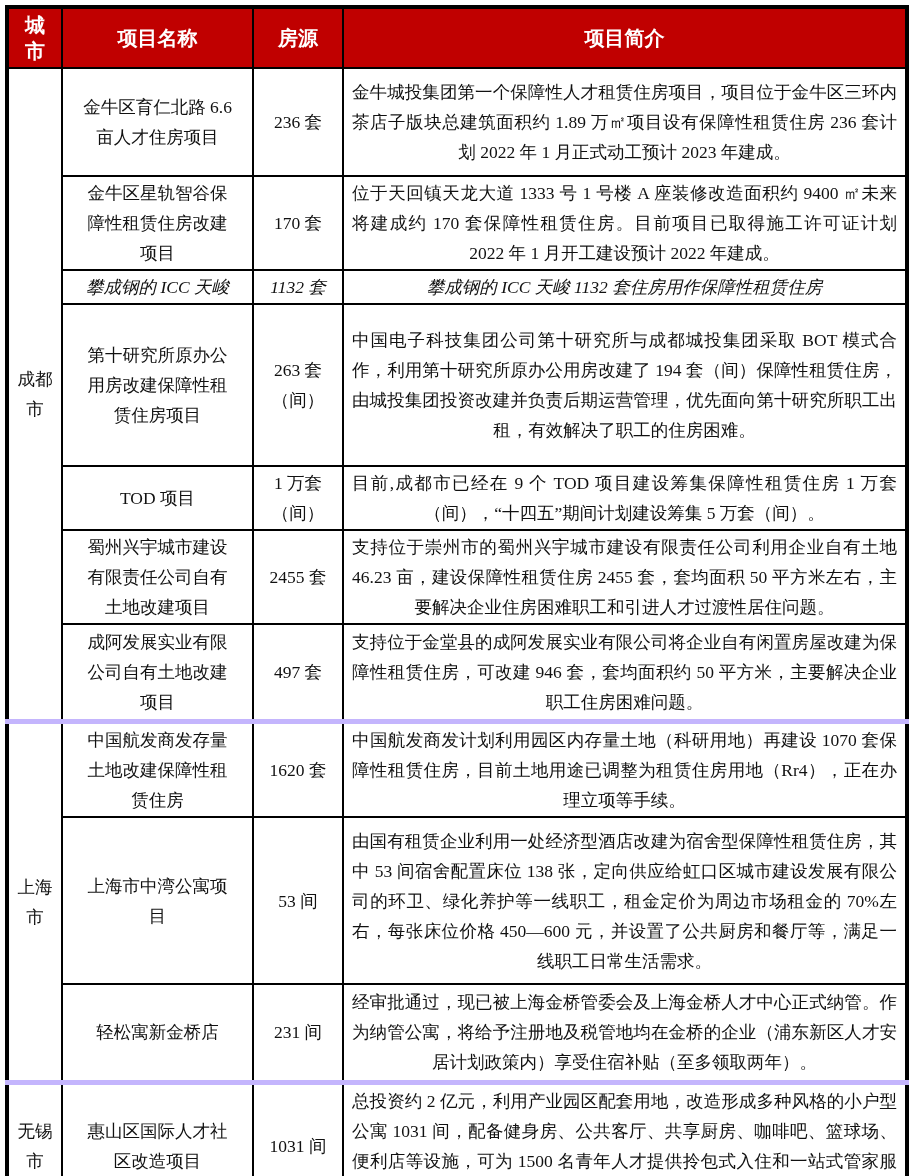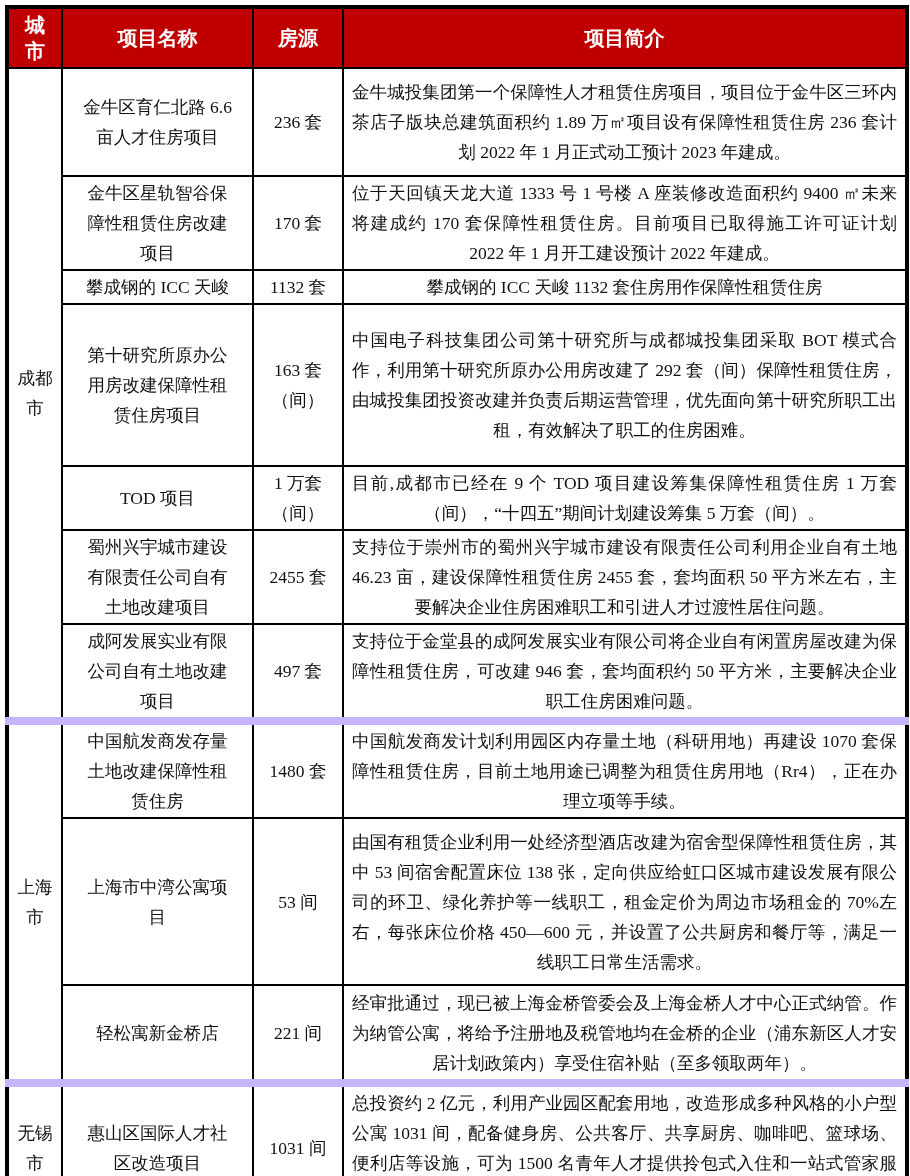--- a/index.html
+++ b/index.html
@@ -59,21 +59,21 @@
     padding: 1px 6px;
   }
   td.cell-desc {
     padding: 1px 8px;
     text-align: justify;
     text-align-last: center;
     margin-top: 36px;
     -moz-text-align-last: center;
   }
   tr.group-sep > td {
-    border-top: 8px solid #c4b5fd;
+    border-top: 5px solid #c4b5fd;
   }
 </style>
 </head>
 <body>
 
 <div class="page">
   <table class="doc-table">
     <colgroup>
       <col style="width:55px">
       <col style="width:191px">
@@ -93,59 +93,59 @@
           <td class="cell-city" rowspan="7"><span class="narrow">成都市</span></td>
           <td class="cell-name">金牛区育仁北路 6.6 亩人才住房项目</td>
           <td class="cell-units">236 套</td>
           <td class="cell-desc">金牛城投集团第一个保障性人才租赁住房项目，项目位于金牛区三环内茶店子版块总建筑面积约 1.89 万㎡项目设有保障性租赁住房 236 套计划 2022 年 1 月正式动工预计 2023 年建成。</td>
         </tr>
         <tr style="height: 94px;">
           <td class="cell-name">金牛区星轨智谷保障性租赁住房改建项目</td>
           <td class="cell-units">170 套</td>
           <td class="cell-desc">位于天回镇天龙大道 1333 号 1 号楼 A 座装修改造面积约 9400 ㎡未来将建成约 170 套保障性租赁住房。目前项目已取得施工许可证计划 2022 年 1 月开工建设预计 2022 年建成。</td>
         </tr>
-        <tr style="height: 30px;">
+        <tr style="height: 30px; font-style: italic;">
           <td class="cell-name">攀成钢的 ICC 天峻</td>
           <td class="cell-units">1132 套</td>
           <td class="cell-desc">攀成钢的 ICC 天峻 1132 套住房用作保障性租赁住房</td>
         </tr>
         <tr style="height: 162px;">
           <td class="cell-name">第十研究所原办公用房改建保障性租赁住房项目</td>
-          <td class="cell-units">163 套（间）</td>
-          <td class="cell-desc">中国电子科技集团公司第十研究所与成都城投集团采取 BOT 模式合作，利用第十研究所原办公用房改建了 292 套（间）保障性租赁住房，由城投集团投资改建并负责后期运营管理，优先面向第十研究所职工出租，有效解决了职工的住房困难。</td>
+          <td class="cell-units">263 套（间）</td>
+          <td class="cell-desc">中国电子科技集团公司第十研究所与成都城投集团采取 BOT 模式合作，利用第十研究所原办公用房改建了 194 套（间）保障性租赁住房，由城投集团投资改建并负责后期运营管理，优先面向第十研究所职工出租，有效解决了职工的住房困难。</td>
         </tr>
         <tr style="height: 62px;">
           <td class="cell-name">TOD 项目</td>
           <td class="cell-units">1 万套（间）</td>
           <td class="cell-desc">目前,成都市已经在 9 个 TOD 项目建设筹集保障性租赁住房 1 万套（间），“十四五”期间计划建设筹集 5 万套（间）。</td>
         </tr>
         <tr style="height: 80px;">
           <td class="cell-name">蜀州兴宇城市建设有限责任公司自有土地改建项目</td>
           <td class="cell-units">2455 套</td>
           <td class="cell-desc">支持位于崇州市的蜀州兴宇城市建设有限责任公司利用企业自有土地 46.23 亩，建设保障性租赁住房 2455 套，套均面积 50 平方米左右，主要解决企业住房困难职工和引进人才过渡性居住问题。</td>
         </tr>
         <tr style="height: 97px;">
           <td class="cell-name">成阿发展实业有限公司自有土地改建项目</td>
           <td class="cell-units">497 套</td>
           <td class="cell-desc">支持位于金堂县的成阿发展实业有限公司将企业自有闲置房屋改建为保障性租赁住房，可改建 946 套，套均面积约 50 平方米，主要解决企业职工住房困难问题。</td>
         </tr>
         <tr class="group-sep" style="height: 96px;">
           <td class="cell-city" rowspan="3"><span class="narrow">上海市</span></td>
           <td class="cell-name">中国航发商发存量土地改建保障性租赁住房</td>
-          <td class="cell-units">1480 套</td>
+          <td class="cell-units">1620 套</td>
           <td class="cell-desc">中国航发商发计划利用园区内存量土地（科研用地）再建设 1070 套保障性租赁住房，目前土地用途已调整为租赁住房用地（Rr4），正在办理立项等手续。</td>
         </tr>
         <tr style="height: 167px;">
           <td class="cell-name">上海市中湾公寓项目</td>
           <td class="cell-units">53 间</td>
           <td class="cell-desc">由国有租赁企业利用一处经济型酒店改建为宿舍型保障性租赁住房，其中 53 间宿舍配置床位 138 张，定向供应给虹口区城市建设发展有限公司的环卫、绿化养护等一线职工，租金定价为周边市场租金的 70%左右，每张床位价格 450—600 元，并设置了公共厨房和餐厅等，满足一线职工日常生活需求。</td>
         </tr>
         <tr style="height: 98px;">
           <td class="cell-name">轻松寓新金桥店</td>
-          <td class="cell-units">221 间</td>
+          <td class="cell-units">231 间</td>
           <td class="cell-desc">经审批通过，现已被上海金桥管委会及上海金桥人才中心正式纳管。作为纳管公寓，将给予注册地及税管地均在金桥的企业（浦东新区人才安居计划政策内）享受住宿补贴（至多领取两年）。</td>
         </tr>
         <tr class="group-sep" style="height: 92px;">
           <td class="cell-city" rowspan="1"><span class="narrow">无锡市</span></td>
           <td class="cell-name">惠山区国际人才社区改造项目</td>
           <td class="cell-units">1031 间</td>
           <td class="cell-desc">总投资约 2 亿元，利用产业园区配套用地，改造形成多种风格的小户型公寓 1031 间，配备健身房、公共客厅、共享厨房、咖啡吧、篮球场、便利店等设施，可为 1500 名青年人才提供拎包式入住和一站式管家服务。</td>
         </tr>
       </tbody>
   </table>

